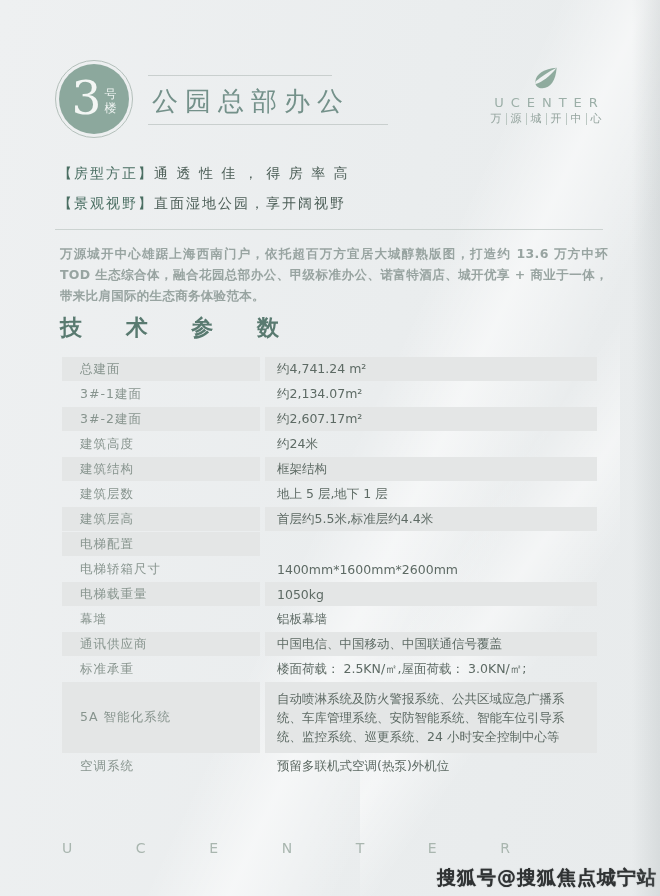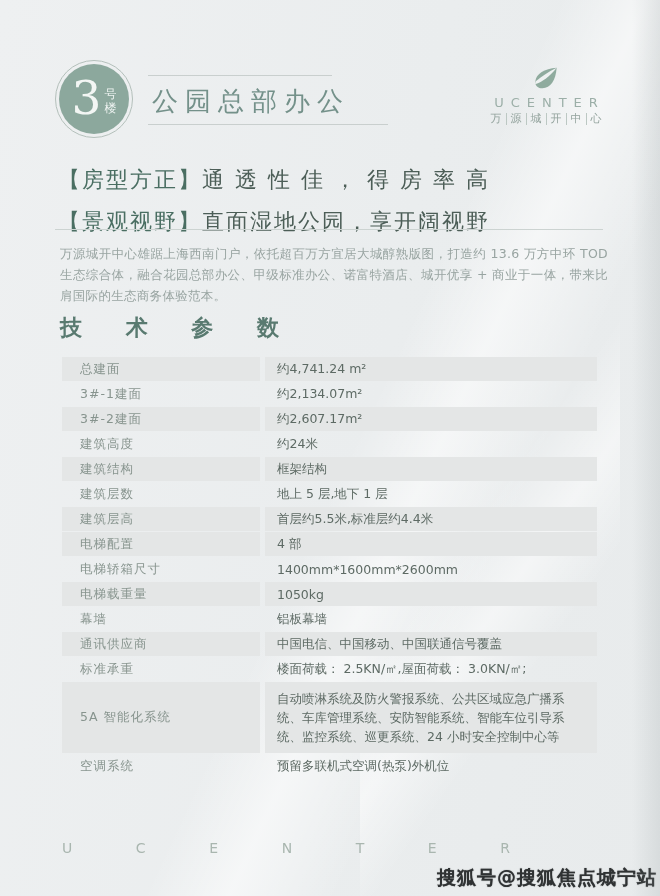--- a/index.html
+++ b/index.html
@@ -33,28 +33,28 @@
   
   .logo { position:absolute; left:468px; top:66px; width:156px; text-align:center; }
   .logo .leaf { display:inline-block; }
   .logo .brand { font-size:13px; color:#9cafa8; letter-spacing:7px; margin-top:0; margin-left:7px; }
   .logo .brand-cn { font-size:11px; color:#93a39d; margin-top:3px; display:flex; justify-content:center; }
   .logo .brand-cn span { padding:0 4px; line-height:12px; }
   .logo .brand-cn span + span { border-left:1px solid #bcc8c3; }
 
   
   .features { position:absolute; left:58px; top:165px; }
-  .feature-line { font-size:22px; letter-spacing:2px; margin-bottom:12px; white-space:nowrap; }
+  .feature-line { font-size:14px; letter-spacing:2px; margin-bottom:12px; white-space:nowrap; }
   .feature-line .tag { color:#4a6e62; }
   .feature-line .txt { color:#4c5e57; }
 
   .divider { position:absolute; left:55px; top:229px; width:548px; height:1px; background:#ccd3d1; }
 
   .intro { position:absolute; left:60px; top:243px; width:548px; font-size:12.5px; line-height:21px;
-    color:#98a4a1; text-align:justify; letter-spacing:0.3px; }
+    color:#98a4a1; text-align:justify; letter-spacing:0.3px;font-weight:bold; }
 
   .section-title { position:absolute; left:60px; top:313px; font-size:22px; color:#597a70; letter-spacing:18px; }
 
   
   .spec-table { position:absolute; left:62px; top:357px; width:535px; }
   .spec-row { display:flex; gap:5px; margin-bottom:1px; }
   .spec-row .cell { display:flex; align-items:center; min-height:24px; font-size:12.5px; }
   .spec-row .label { width:198px; padding-left:18px; color:#87948e; letter-spacing:1px; flex:none; }
   .spec-row .value { flex:1; padding-left:12px; padding-right:8px; color:#5d6a64; }
   .spec-row.shaded .cell { background:#e4e6e6; }
@@ -142,21 +142,20 @@
       <div class="spec-row">
         <div class="cell label">建筑层数</div>
         <div class="cell value">地上 5 层,地下 1 层</div>
       </div>
       <div class="spec-row shaded">
         <div class="cell label">建筑层高</div>
         <div class="cell value">首层约5.5米,标准层约4.4米</div>
       </div>
       <div class="spec-row shaded">
         <div class="cell label">电梯配置</div>
-        <div class="cell value">4 部</div>
       </div>
       <div class="spec-row">
         <div class="cell label">电梯轿箱尺寸</div>
         <div class="cell value">1400mm*1600mm*2600mm</div>
       </div>
       <div class="spec-row shaded">
         <div class="cell label">电梯载重量</div>
         <div class="cell value">1050kg</div>
       </div>
       <div class="spec-row">

